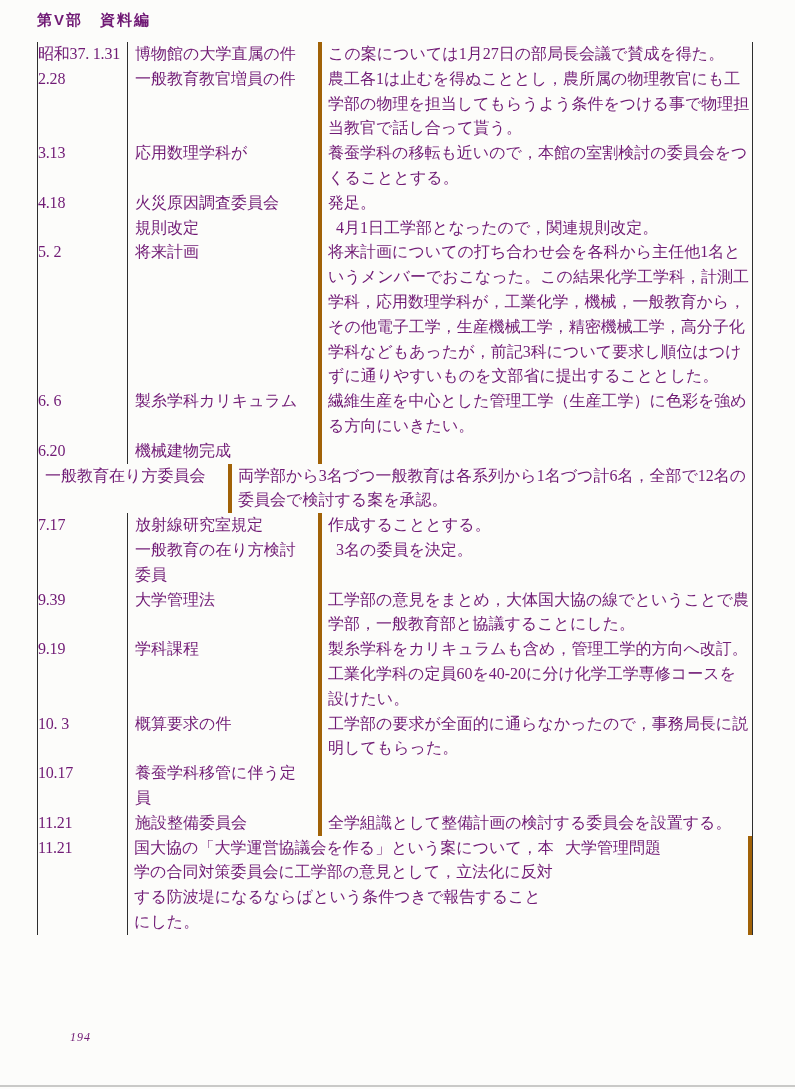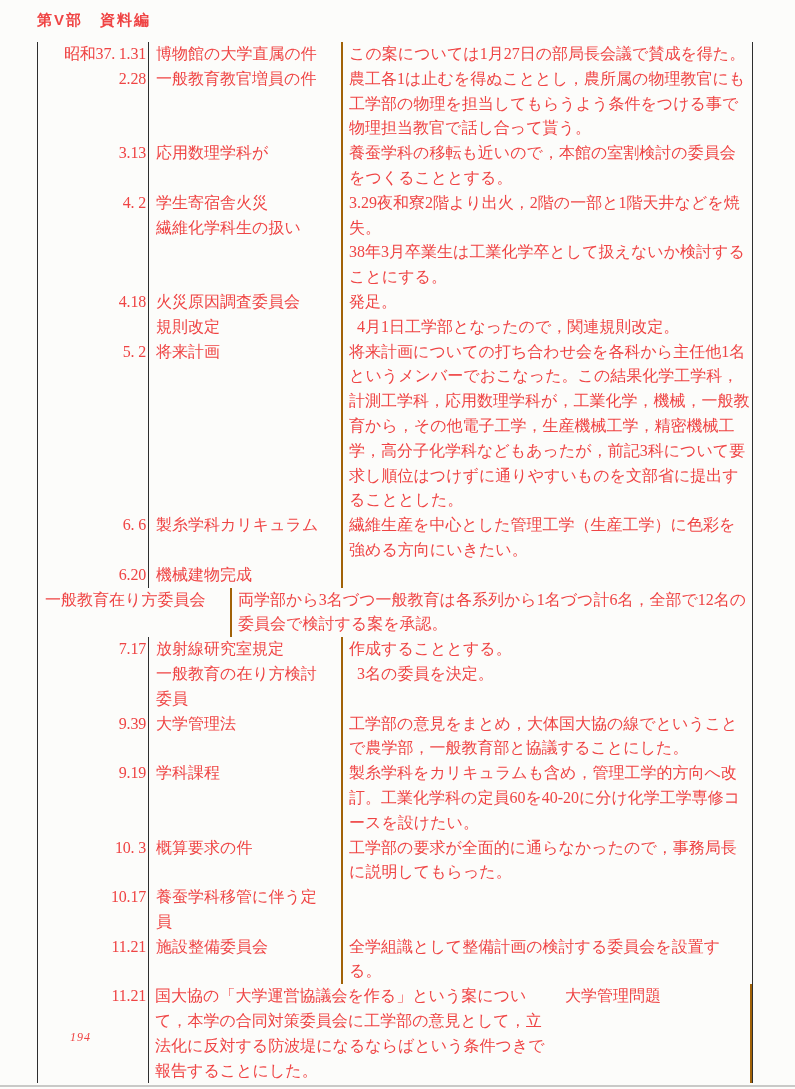--- a/index.html
+++ b/index.html
@@ -1,21 +1,21 @@
 <!DOCTYPE html>
 <html><head>
 <meta charset="utf-8">
 <style>
   html,body { margin:0; padding:0; }
   .page {
     position: relative;
     width: 795px;
     height: 1089px;
     background: #fcfcfa;
-    color: #ef4444;
+    color: #701a75;
     font-family: "Liberation Serif", "DejaVu Serif", serif;
     overflow: hidden;
   }
   .running-header {
     position: absolute;
     left: 37px;
     top: 11px;
     font-family: "Liberation Sans", "DejaVu Sans", sans-serif;
     font-weight: bold;
     font-size: 15px;
@@ -30,29 +30,28 @@
     border-left: 1px solid #2e2e2e;
     border-right: 1px solid #2e2e2e;
     font-size: 16px;
     line-height: 24.8px;
   }
   .row { display: flex; align-items: stretch; }
   .cell { box-sizing: border-box; }
   .cell-date {
     width: 90px;
     border-right: 1px solid #2e2e2e;
-    text-align: right;
+    text-align: left;
     padding-right: 2px;
     white-space: pre;
     letter-spacing: -0.2px;
-    margin-left: 21px;
   }
   .cell-subject {
     width: 194px;
-    border-right: 2px solid #a16207;
+    border-right: 4px solid #a16207;
     padding-left: 7px;
     padding-right: 12px;
   }
   .cell-detail {
     flex: 1;
     padding-left: 6px;
     padding-right: 2px;
   }
   .para { margin: 0; }
   .page-number {
@@ -101,31 +100,20 @@
       <div class="row">
         <div class="cell cell-date"><div class="para">3.13</div></div>
         <div class="cell cell-subject">
           <div class="para">応用数理学科が</div>
         </div>
         <div class="cell cell-detail">
           <div class="para">養蚕学科の移転も近いので，本館の室割検討の委員会をつくることとする。</div>
         </div>
       </div>
       <div class="row">
-        <div class="cell cell-date"><div class="para">4. 2</div></div>
-        <div class="cell cell-subject">
-          <div class="para">学生寄宿舎火災</div>
-          <div class="para">繊維化学科生の扱い</div>
-        </div>
-        <div class="cell cell-detail">
-          <div class="para">3.29夜和寮2階より出火，2階の一部と1階天井などを焼失。</div>
-          <div class="para">38年3月卒業生は工業化学卒として扱えないか検討することにする。</div>
-        </div>
-      </div>
-      <div class="row">
         <div class="cell cell-date"><div class="para">4.18</div></div>
         <div class="cell cell-subject">
           <div class="para">火災原因調査委員会</div>
           <div class="para">規則改定</div>
         </div>
         <div class="cell cell-detail">
           <div class="para">発足。</div>
           <div class="para"> 4月1日工学部となったので，関連規則改定。</div>
         </div>
       </div>

